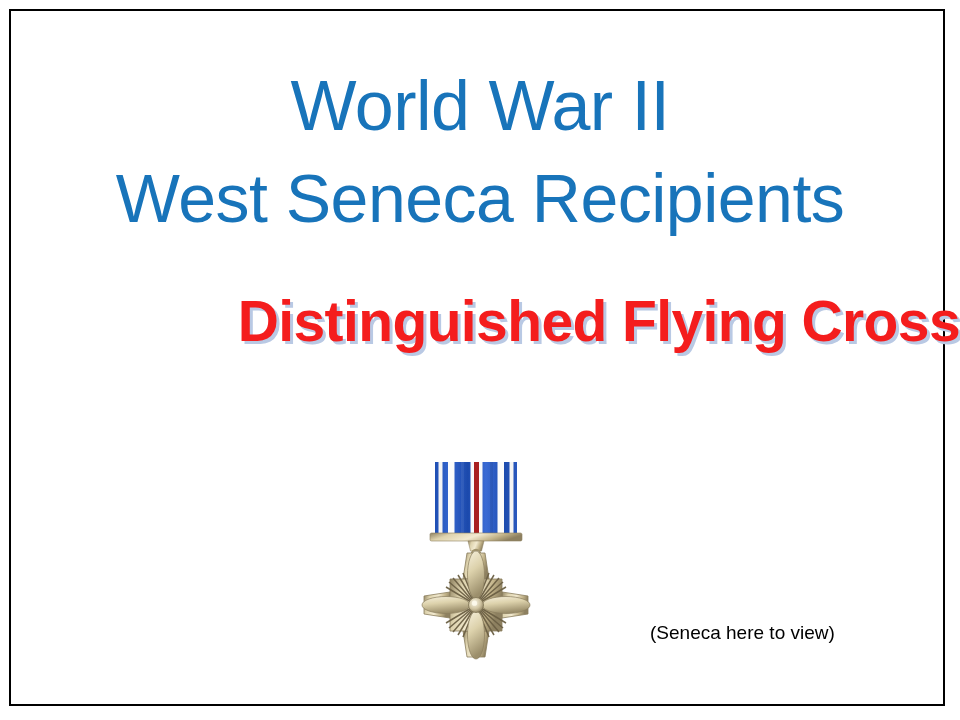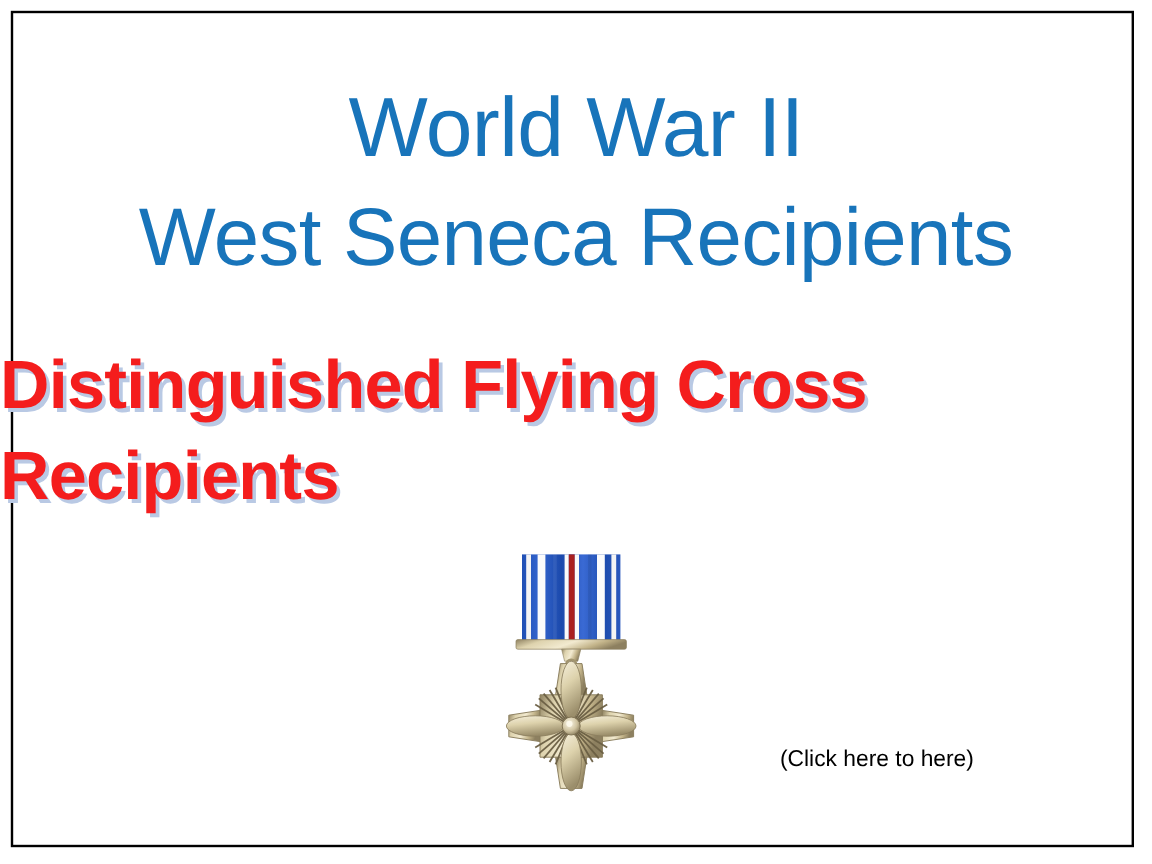--- a/index.html
+++ b/index.html
@@ -54,21 +54,21 @@
   .title-line.line2 {
     font-size: 68px;
   }
 
   
   .subtitle-block {
     position: absolute;
     left: 0;
     top: 283px;
     width: 960px;
-    text-align: left;
+    text-align: right;
   }
   .subtitle-line {
     color: #f41d1d;
     font-family: "Liberation Sans", sans-serif;
     font-weight: 700;
     font-size: 57px;
     line-height: 76px;
     letter-spacing: -0.6px;
     white-space: nowrap;
     text-shadow: 3px 3px 0 #b9c9e4;
@@ -107,21 +107,20 @@
 
   <div id="slide-border"></div>
 
   <div class="title-block">
     <div class="title-line line1">World War II</div>
     <div class="title-line line2">West Seneca Recipients</div>
   </div>
 
   <div class="subtitle-block">
     <div class="subtitle-line">Distinguished Flying Cross</div>
-    <div class="subtitle-line">Recipients</div>
   </div>
 
   <div id="medal">
     <svg viewBox="0 0 140 215" xmlns="http://www.w3.org/2000/svg">
       <defs>
         <linearGradient id="ribbonShade" x1="0" y1="0" x2="1" y2="0">
           <stop offset="0%" stop-color="#1f4fb4"></stop>
           <stop offset="18%" stop-color="#3566cf"></stop>
           <stop offset="40%" stop-color="#1b49ac"></stop>
           <stop offset="62%" stop-color="#3a6ad4"></stop>
@@ -210,15 +209,15 @@
           <ellipse cx="-30" cy="0" rx="24" ry="8.5"></ellipse>
           <ellipse cx="30" cy="0" rx="24" ry="8.5"></ellipse>
         </g>
 
         <circle cx="0" cy="0" r="7.5" fill="url(#hub)" stroke="#7e7253" stroke-width="0.8"></circle>
         <circle cx="-1.5" cy="-1.8" r="2.6" fill="#fdf9ec" opacity="0.9"></circle>
       </g>
     </svg>
   </div>
 
-  <div id="click-hint">(Click here to here)</div>
+  <div id="click-hint">(Seneca here to view)</div>
 
 </div>
 
 </body></html>

